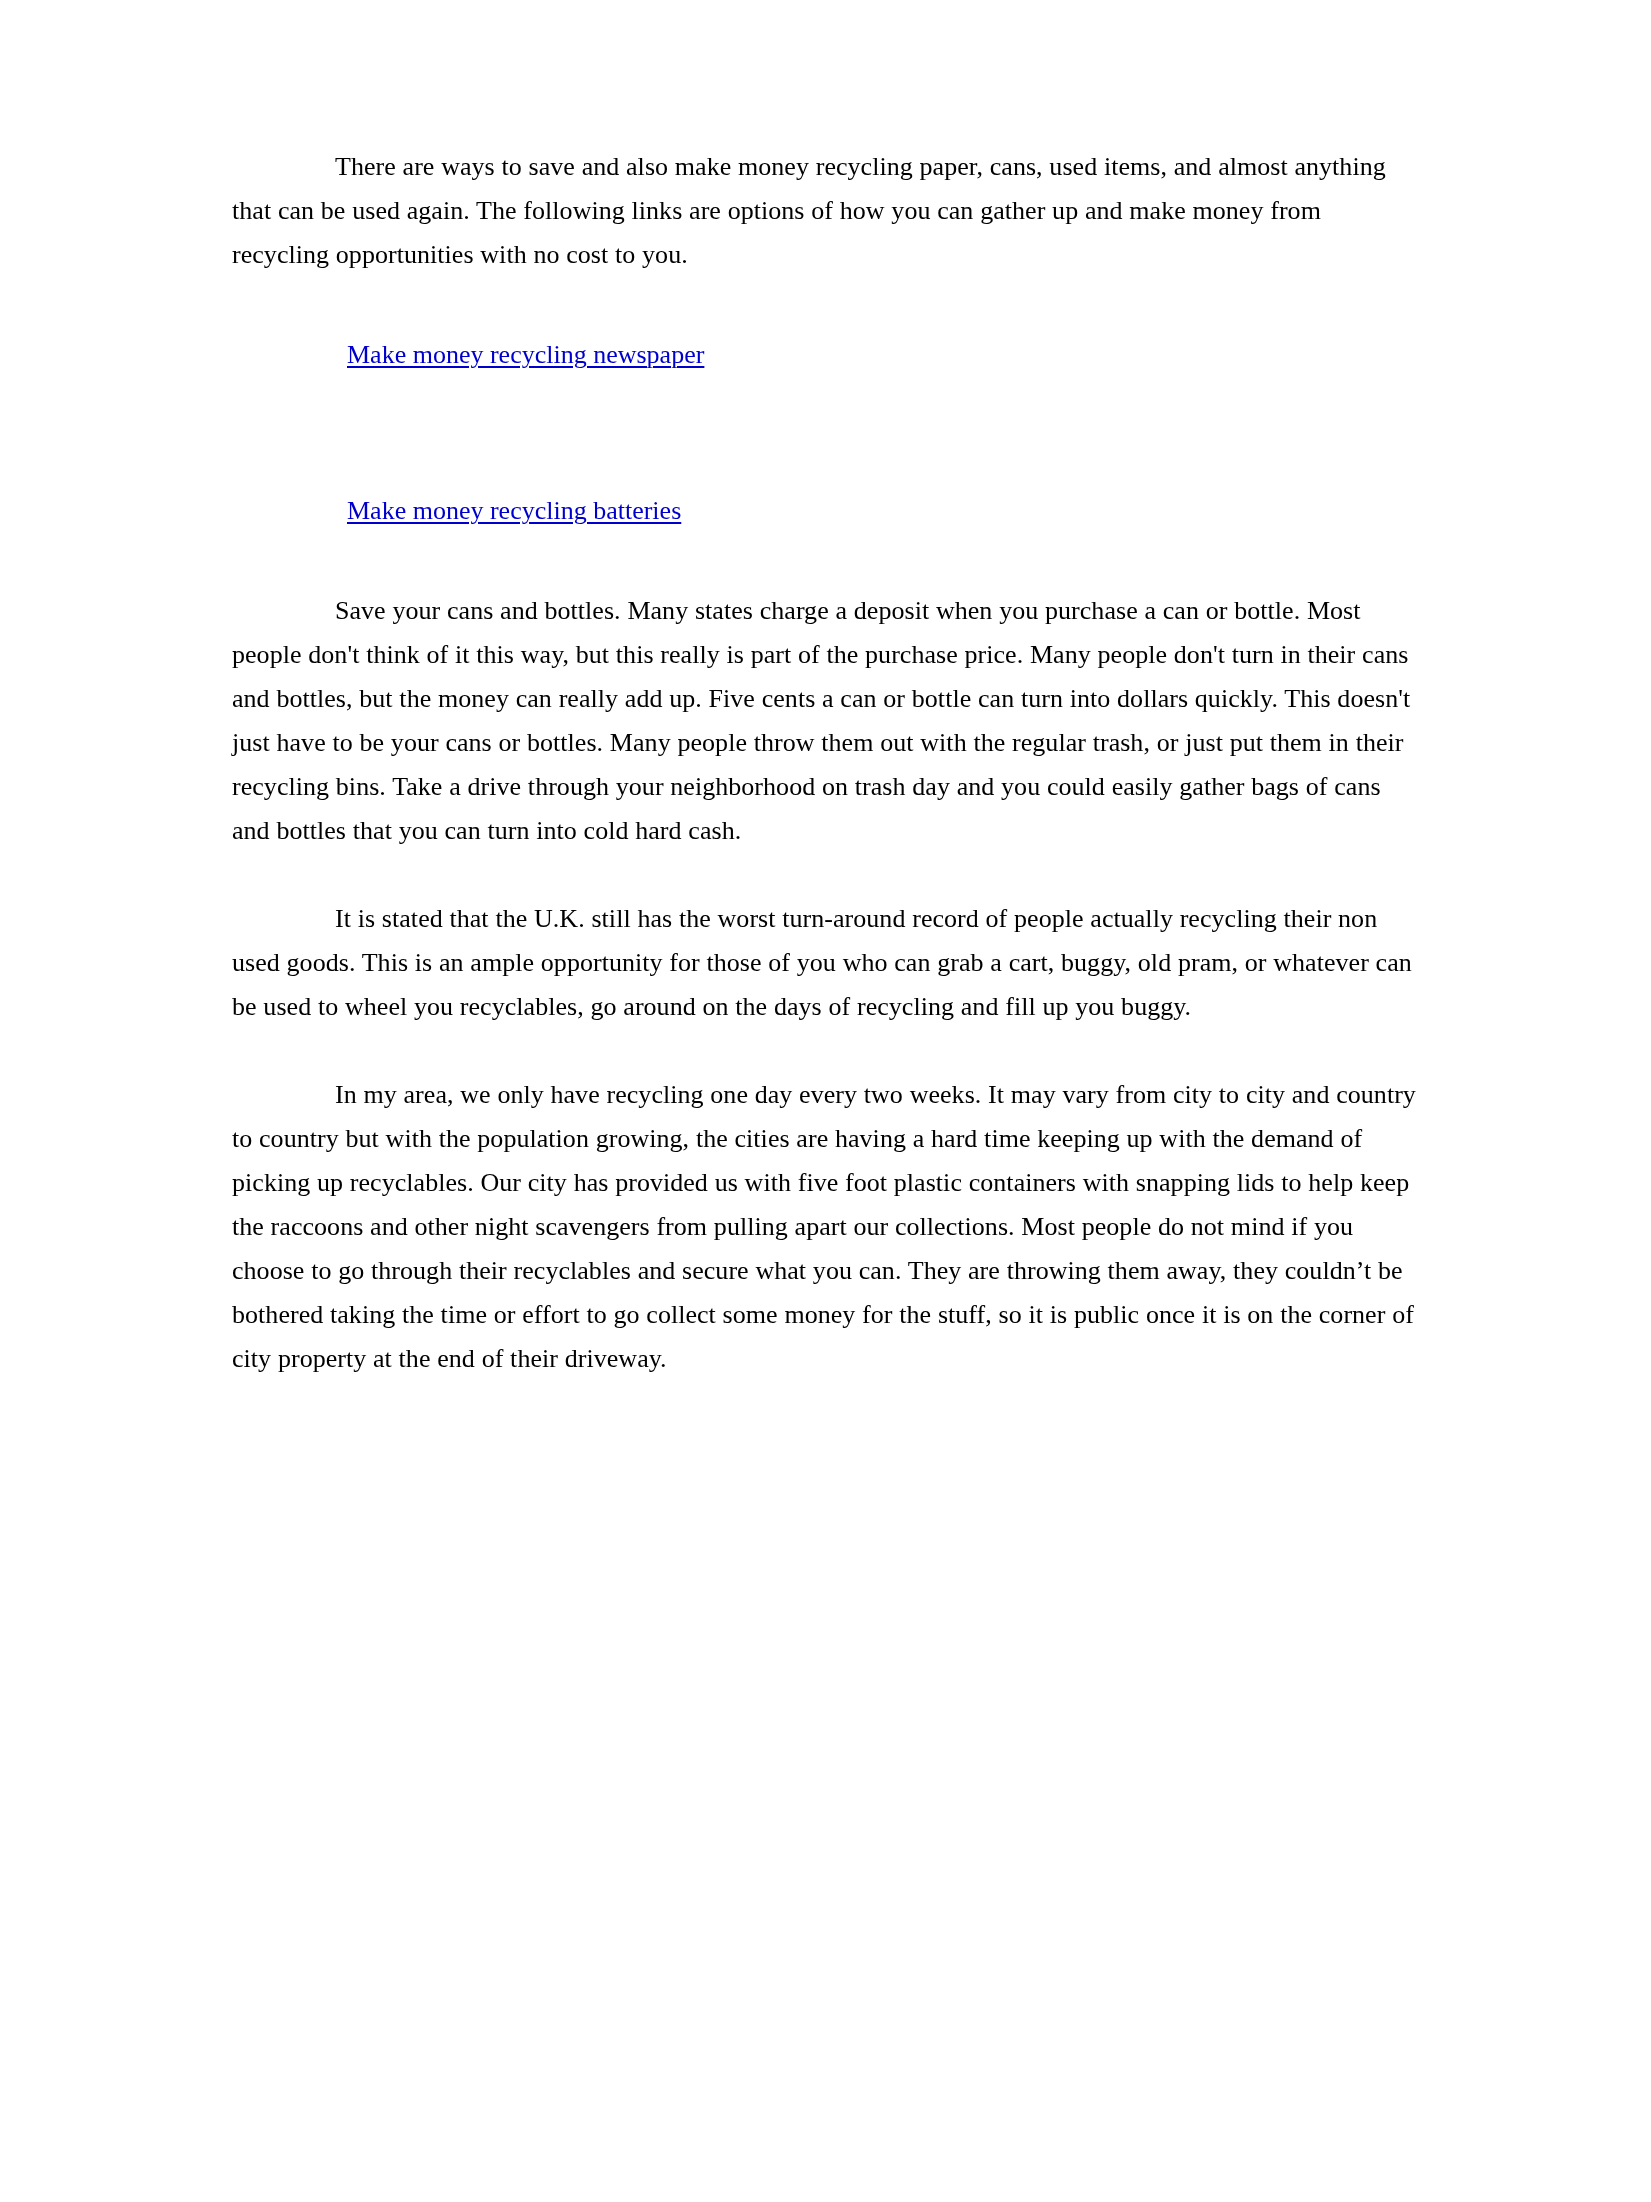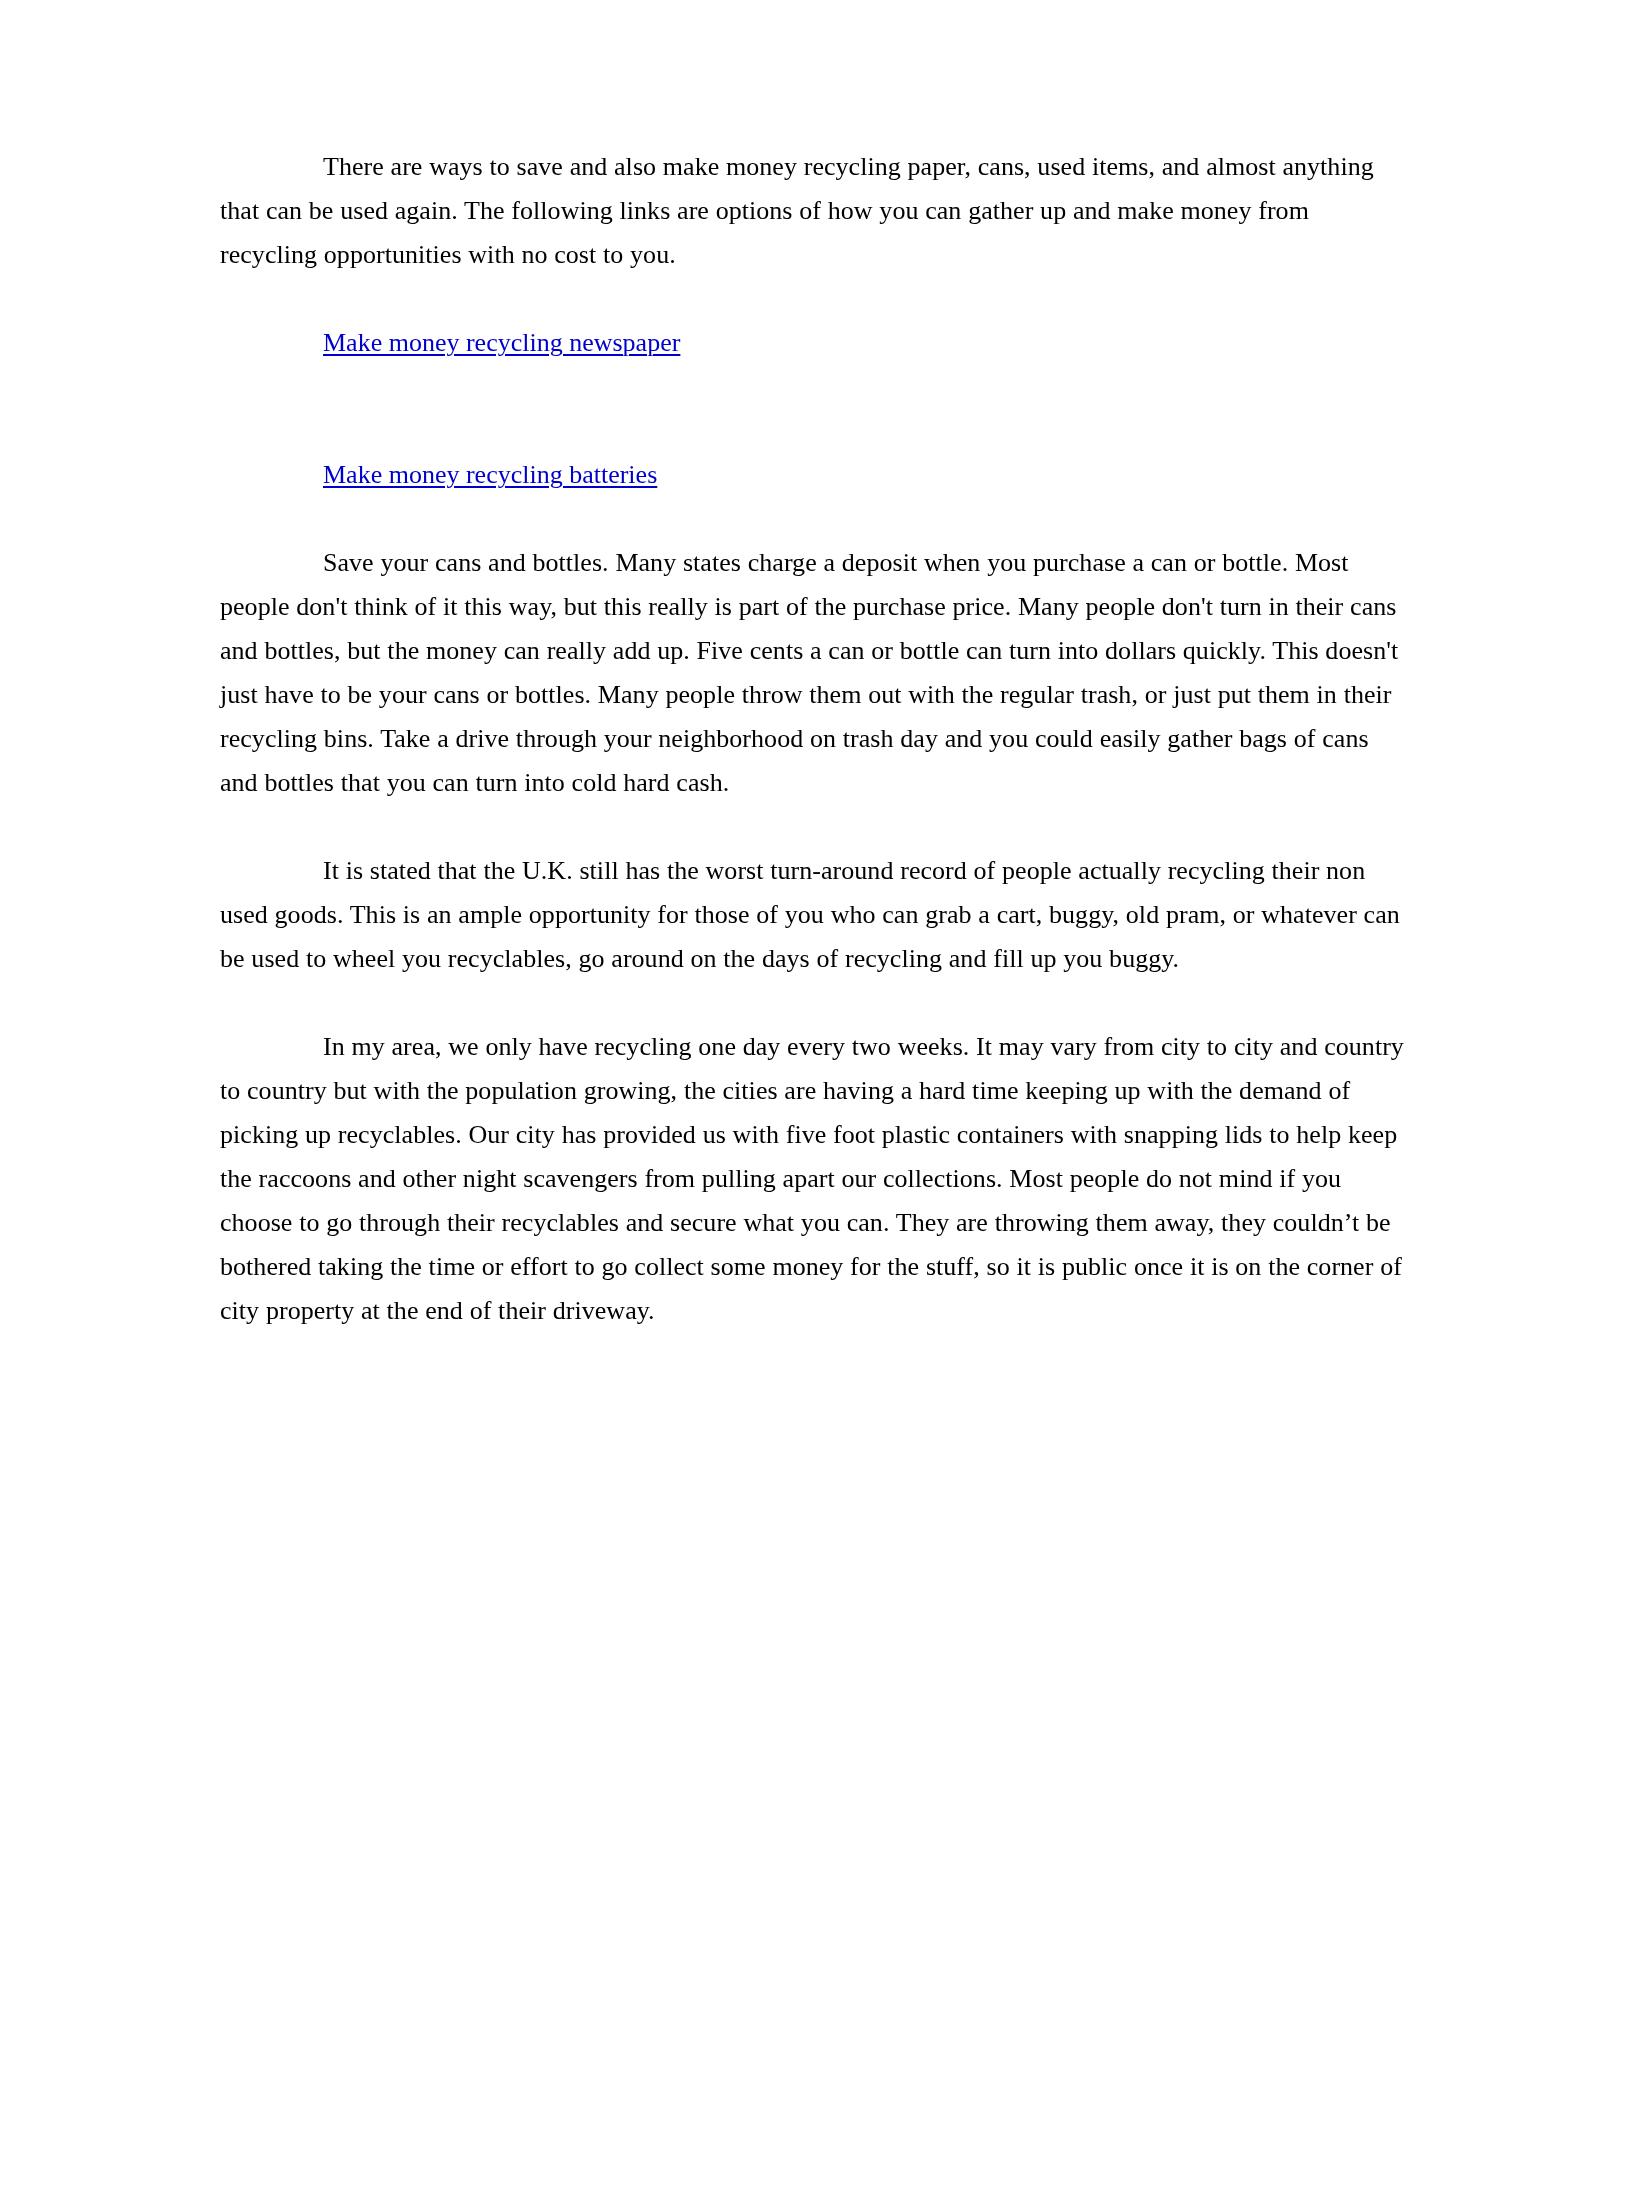--- a/index.html
+++ b/index.html
@@ -18,41 +18,41 @@
   .page {
     position: relative;
     width: 1652px;
     height: 2203px;
     background: #ffffff;
     box-sizing: border-box;
     overflow: hidden;
   }
   .content {
     position: absolute;
-    left: 220px;
+    left: 232px;
     top: 145px;
     width: 1189px;
   }
   .para {
     font-size: 26px;
     line-height: 44px;
     text-align: left;
     margin: 0 0 0 0;
     text-indent: 103px;
     color: #000000;
     letter-spacing: 0.04px;
     word-spacing: 0.2px;
   }
   .spacer {
     height: 44px;
   }
   .linkblock {
     font-size: 26px;
     line-height: 44px;
-    margin: 0;
+    margin: 12px;
     text-indent: 0;
   }
   a.doclink {
     color: #0000CC;
     text-decoration: underline;
     text-underline-offset: 2.6px;
     text-decoration-thickness: 1.7px;
     cursor: pointer;
   }
   .link-indent {

